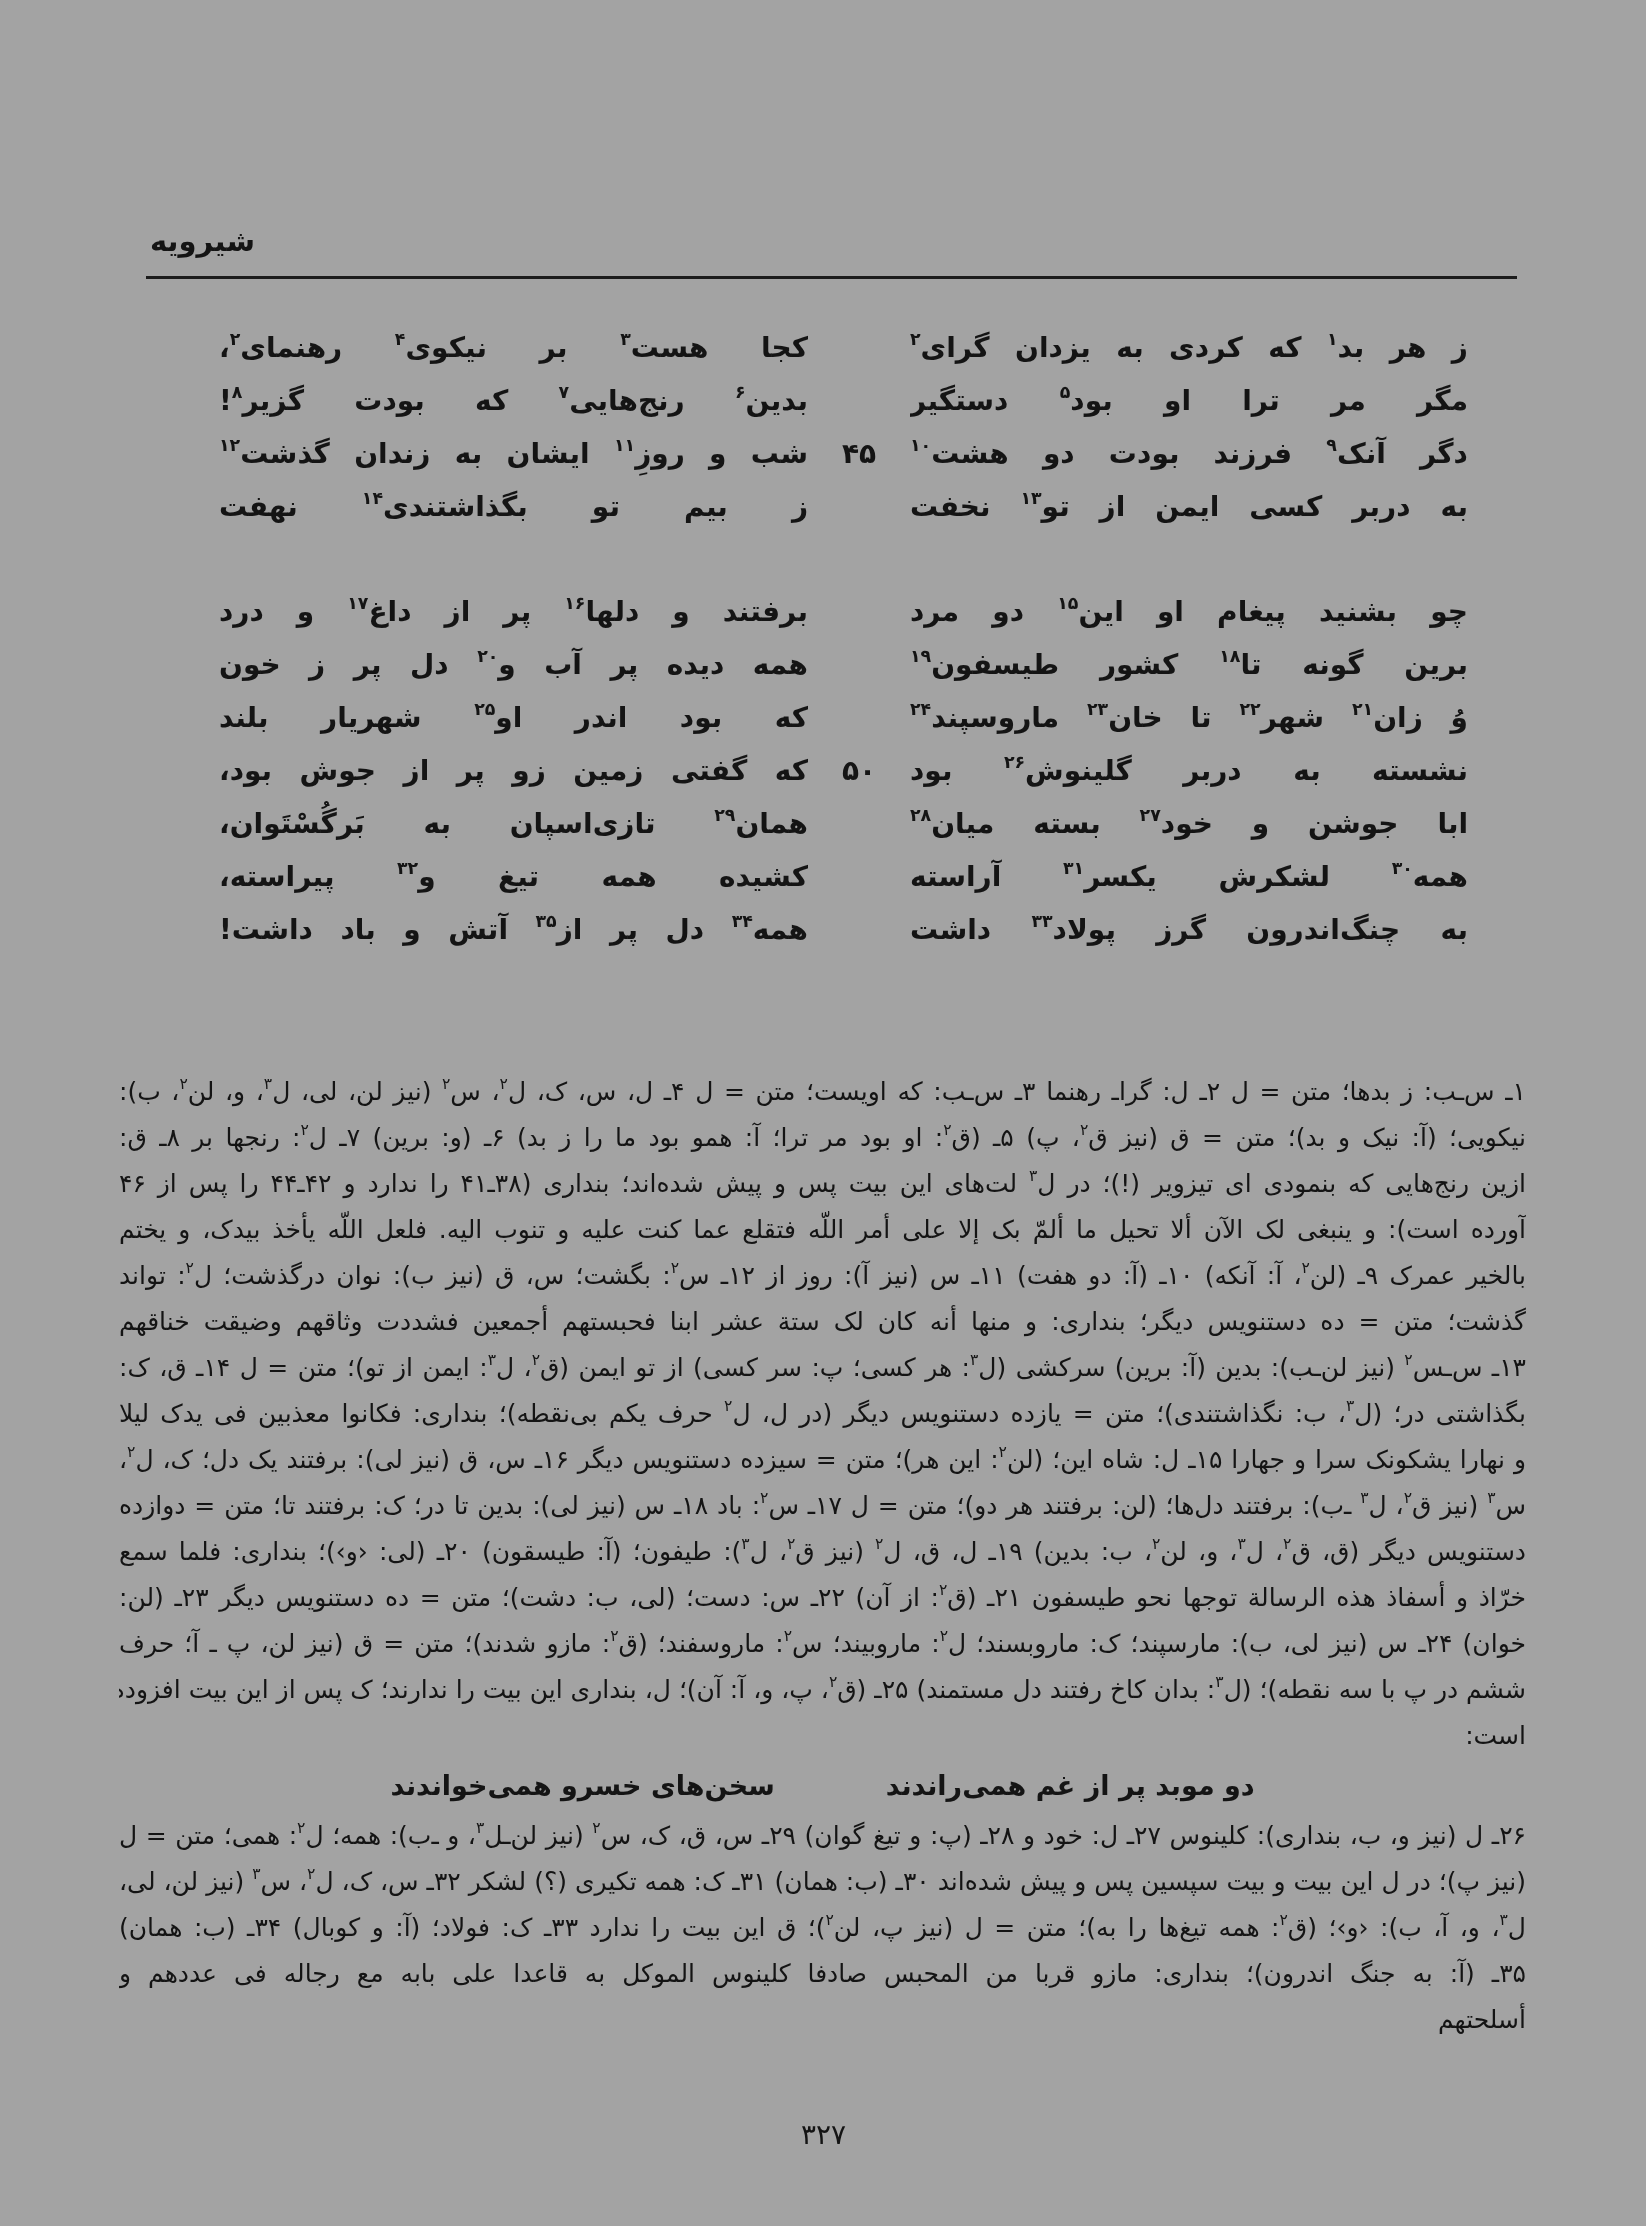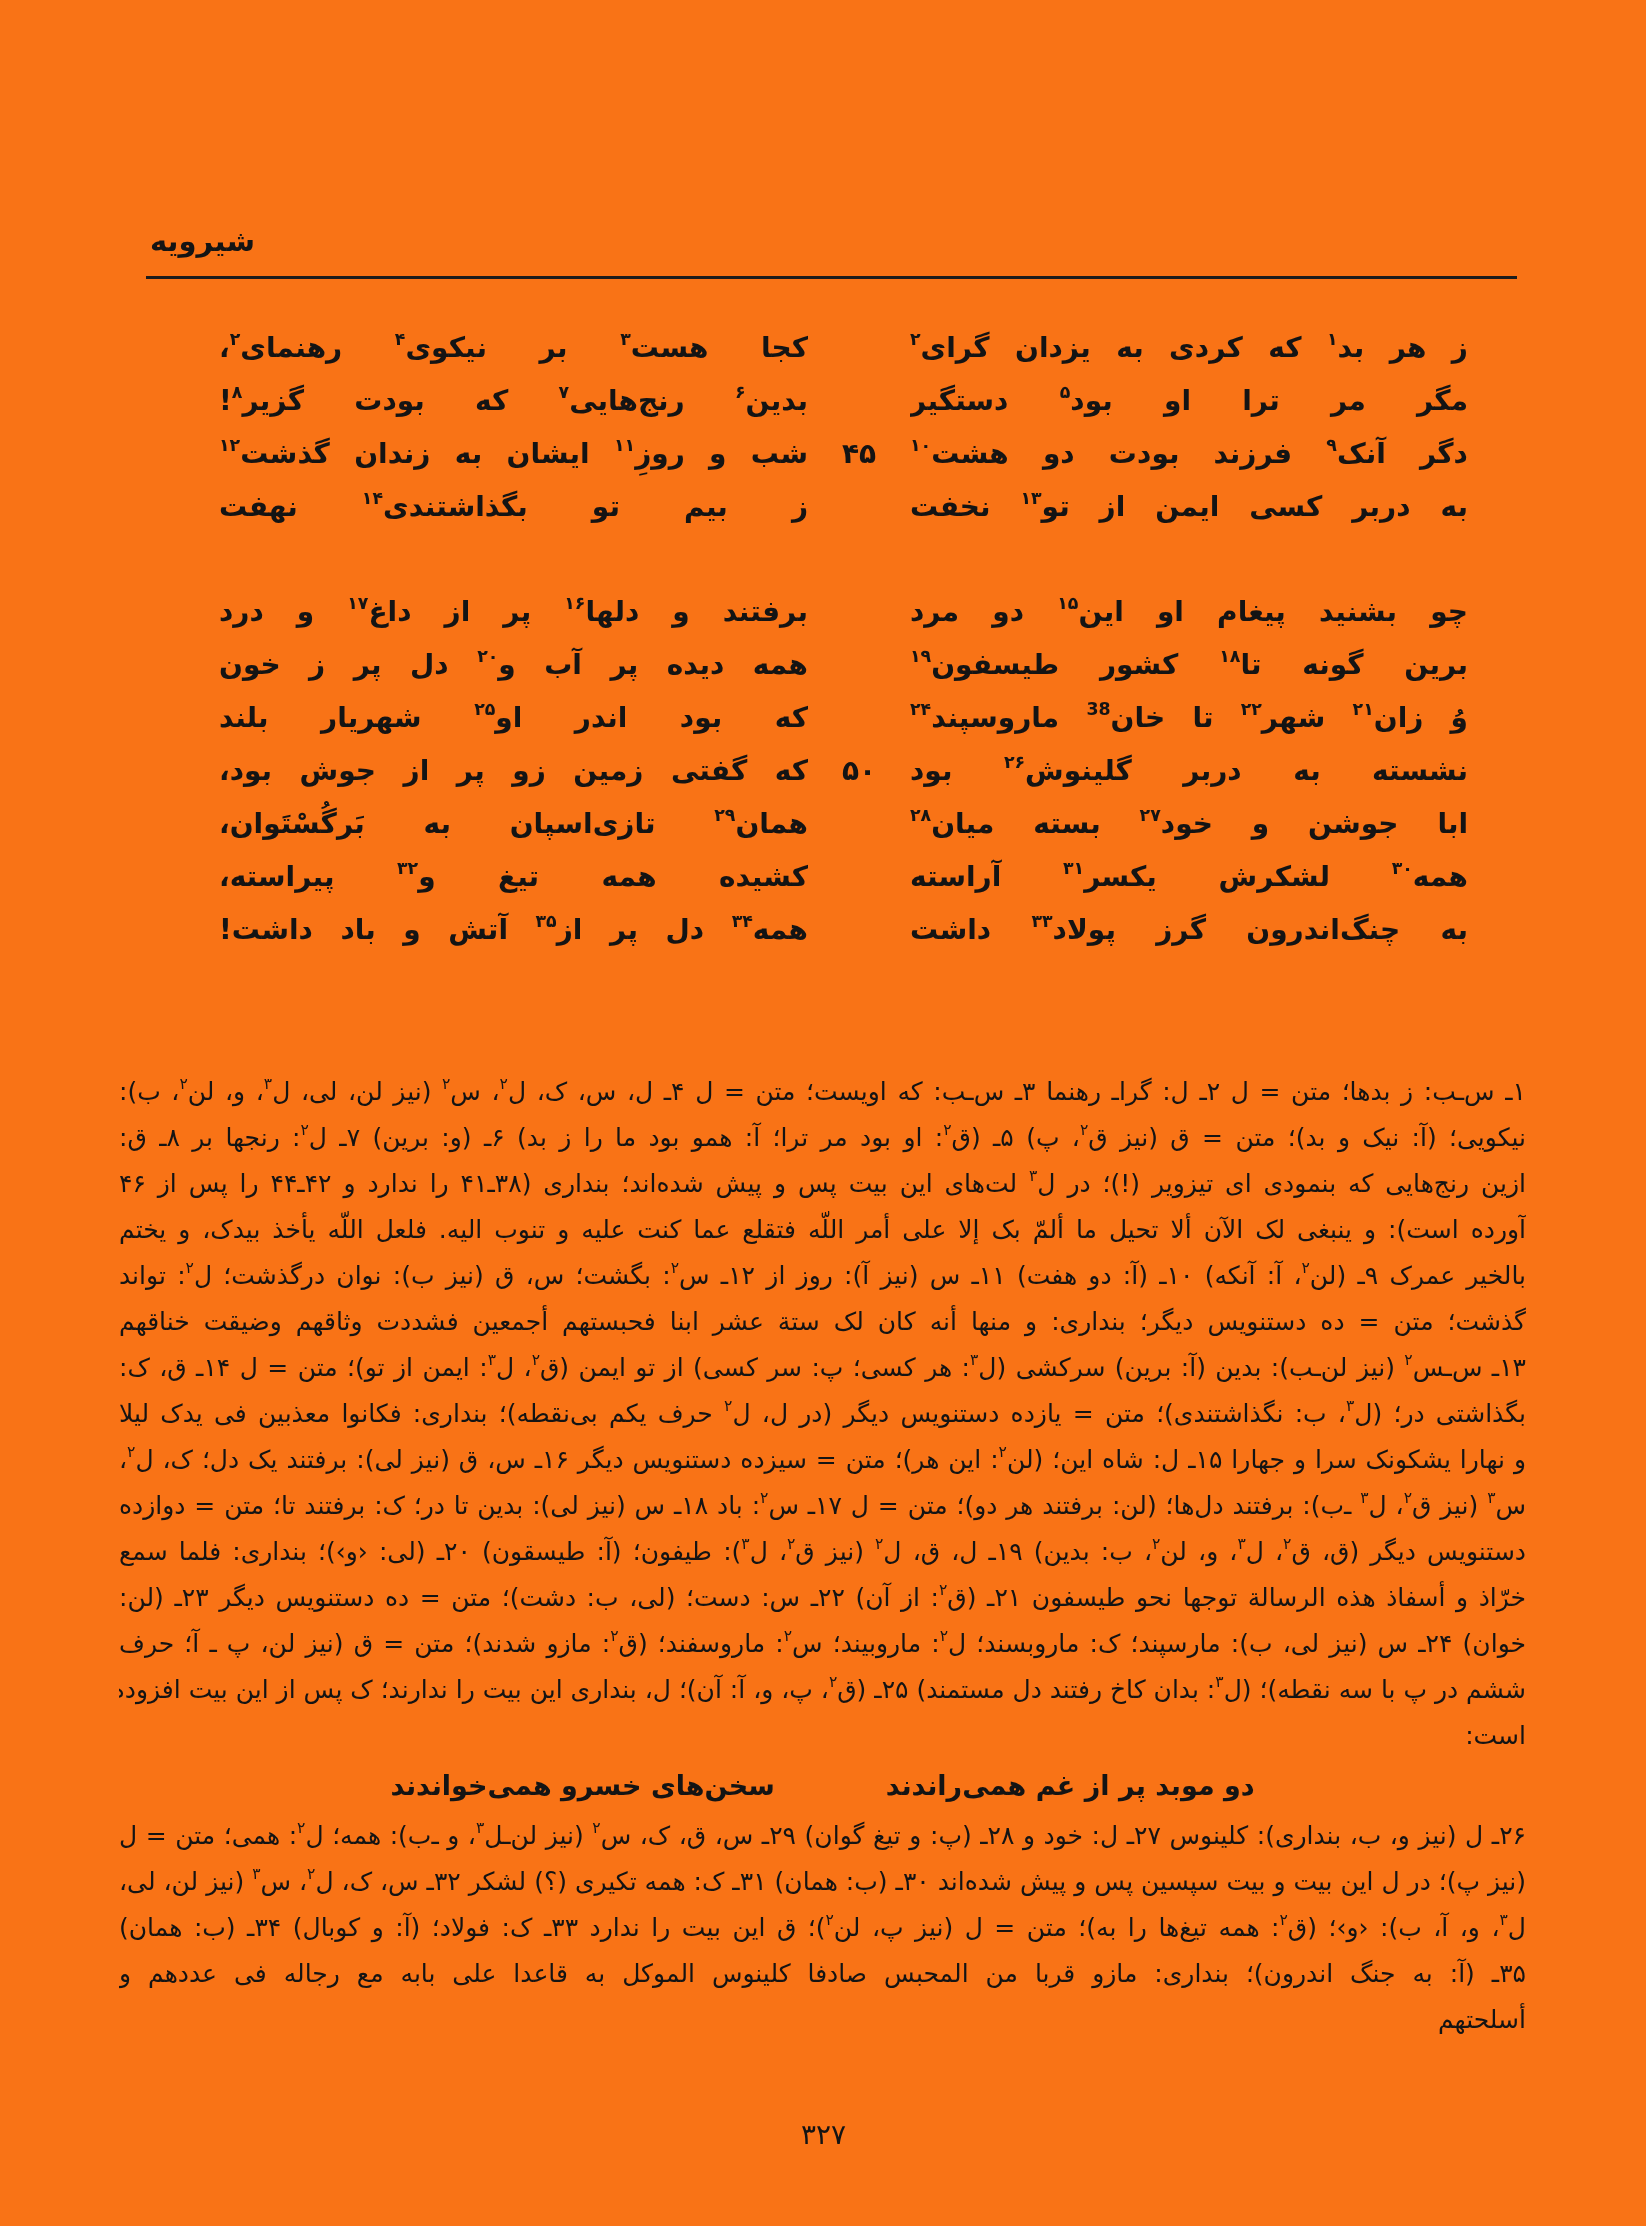--- a/index.html
+++ b/index.html
@@ -1,19 +1,19 @@
 <!DOCTYPE html>
 <html lang="fa" style="font-size:14.8px"><head>
 <meta charset="utf-8">
 <style>
   html,body { margin:0; padding:0; background:#ffffff; }
   .page {
     position:relative;
     width:1647px; height:2226px;
-    background:#f97316;
+    background:#a3a3a3;
     color:#141414;
     font-family:"DejaVu Sans", sans-serif;
     direction:rtl;
     overflow:hidden;
   }
   
   .header-title {
     position:absolute; left:150px; top:224px;
     font-size:29px; font-weight:700;
   }
@@ -95,21 +95,21 @@
           <div class="hem hem-right">چو بشنید پیغام او این<sup>۱۵</sup> دو مرد</div>
           <div class="gutter"></div>
           <div class="hem hem-left">برفتند و دلها<sup>۱۶</sup> پر از داغ<sup>۱۷</sup> و درد</div>
         </div>
         <div class="verse-row">
           <div class="hem hem-right">برین گونه تا<sup>۱۸</sup> کشور طیسفون<sup>۱۹</sup></div>
           <div class="gutter"></div>
           <div class="hem hem-left">همه دیده پر آب و<sup>۲۰</sup> دل پر ز خون</div>
         </div>
         <div class="verse-row">
-          <div class="hem hem-right">وُ زان<sup>۲۱</sup> شهر<sup>۲۲</sup> تا خان<sup>38</sup> ماروسپند<sup>۲۴</sup></div>
+          <div class="hem hem-right">وُ زان<sup>۲۱</sup> شهر<sup>۲۲</sup> تا خان<sup>۲۳</sup> ماروسپند<sup>۲۴</sup></div>
           <div class="gutter"></div>
           <div class="hem hem-left">که بود اندر او<sup>۲۵</sup> شهریار بلند</div>
         </div>
         <div class="verse-row">
           <div class="hem hem-right">نشسته به دربر گلینوش<sup>۲۶</sup> بود</div>
           <div class="gutter"><span>۵۰</span></div>
           <div class="hem hem-left">که گفتی زمین زو پر از جوش بود،</div>
         </div>
         <div class="verse-row">
           <div class="hem hem-right">ابا جوشن و خود<sup>۲۷</sup> بسته میان<sup>۲۸</sup></div>

